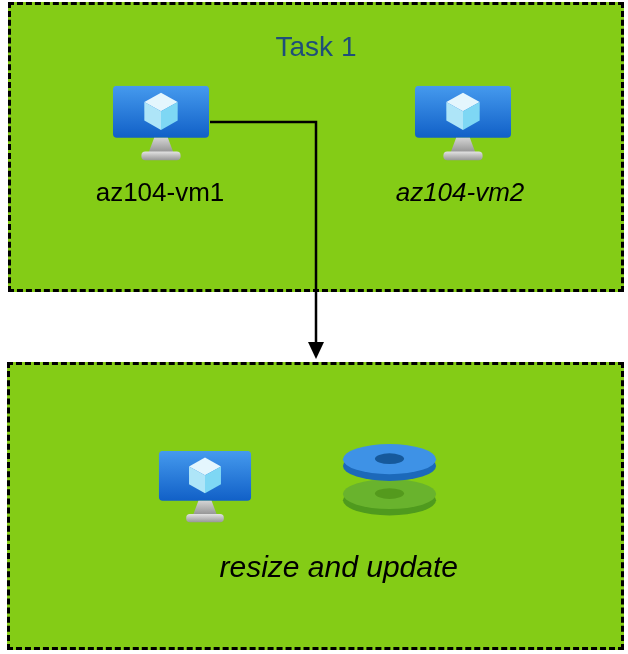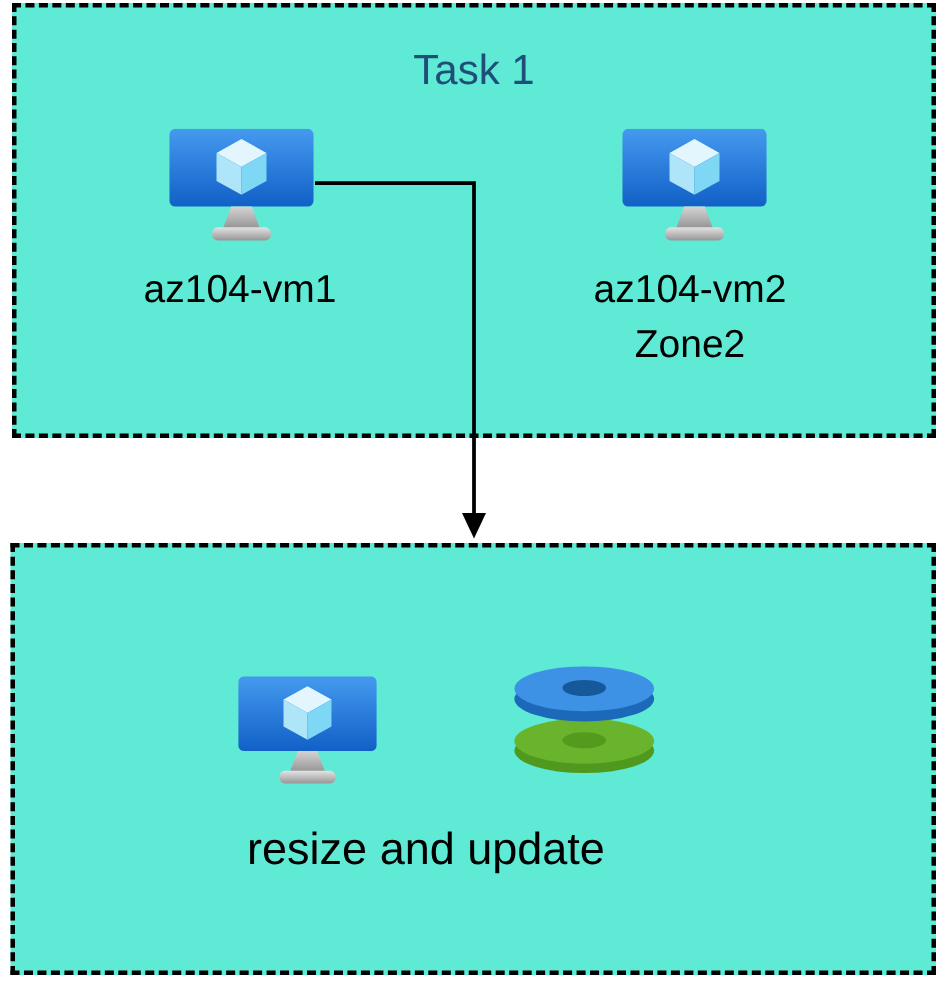--- a/index.html
+++ b/index.html
@@ -5,52 +5,53 @@
   html,body{margin:0;padding:0;background:#ffffff;}
   #stage{
     position:relative;
     width:628px;height:654px;
     background:#ffffff;
     font-family:"Liberation Sans", sans-serif;
     overflow:hidden;
   }
   .task-box{
     position:absolute;
-    background:#5eead4;
+    background:#84cc16;
     border:3px dashed #000000;
     box-sizing:border-box;
   }
   #task1-box{left:8px;top:2px;width:616px;height:290px;}
   #task2-box{left:7px;top:362px;width:617px;height:288px;}
   .task-title{
     position:absolute;left:0;right:0;top:26px;
     text-align:center;
     font-size:28px;line-height:32px;
     color:#1f4e79;
   }
   .vm-label{
     position:absolute;
     text-align:center;
     font-size:26px;line-height:37px;
     color:#000000;
     white-space:nowrap;
   }
   #vm1-label{left:49px;top:169px;width:200px;}
-  #vm2-label{left:349px;top:169px;width:200px;}
+  #vm2-label{left:349px;top:169px;width:200px;font-style:italic;}
   .icon-abs{position:absolute;display:block;}
   #vm1-icon{left:101px;top:80px;width:98px;height:80px;}
   #vm2-icon{left:403px;top:80px;width:98px;height:80px;}
   #task2-vm-icon{left:148px;top:85px;width:94px;height:77px;}
   #task2-disks-icon{left:331px;top:79px;width:97px;height:72px;}
   #task2-caption{
     position:absolute;left:100px;top:184px;width:348px;
-    text-align:center;
+    text-align:right;
     font-size:30px;line-height:36px;
     color:#000000;
     white-space:nowrap;
+    font-style:italic;
   }
   #flow-arrow-svg{
     position:absolute;left:0;top:0;width:628px;height:654px;
     pointer-events:none;
   }
   #defs-svg{position:absolute;width:0;height:0;overflow:hidden;}
 </style>
 </head>
 <body>
 
@@ -99,21 +100,20 @@
     </svg>
     <svg id="vm2-icon" class="icon-abs" viewBox="0 0 100 80">
       <use href="#sym-vm"></use>
     </svg>
 
     <div id="vm1-label" class="vm-label">
       <div>az104-vm1</div>
     </div>
     <div id="vm2-label" class="vm-label">
       <div>az104-vm2</div>
-      <div>Zone2</div>
     </div>
   </div>
 
   <div id="task2-box" class="task-box">
 
     <svg id="task2-vm-icon" class="icon-abs" viewBox="0 0 100 80">
       <use href="#sym-vm"></use>
     </svg>
     <svg id="task2-disks-icon" class="icon-abs" viewBox="0 0 100 74">
       <use href="#sym-disks"></use>

